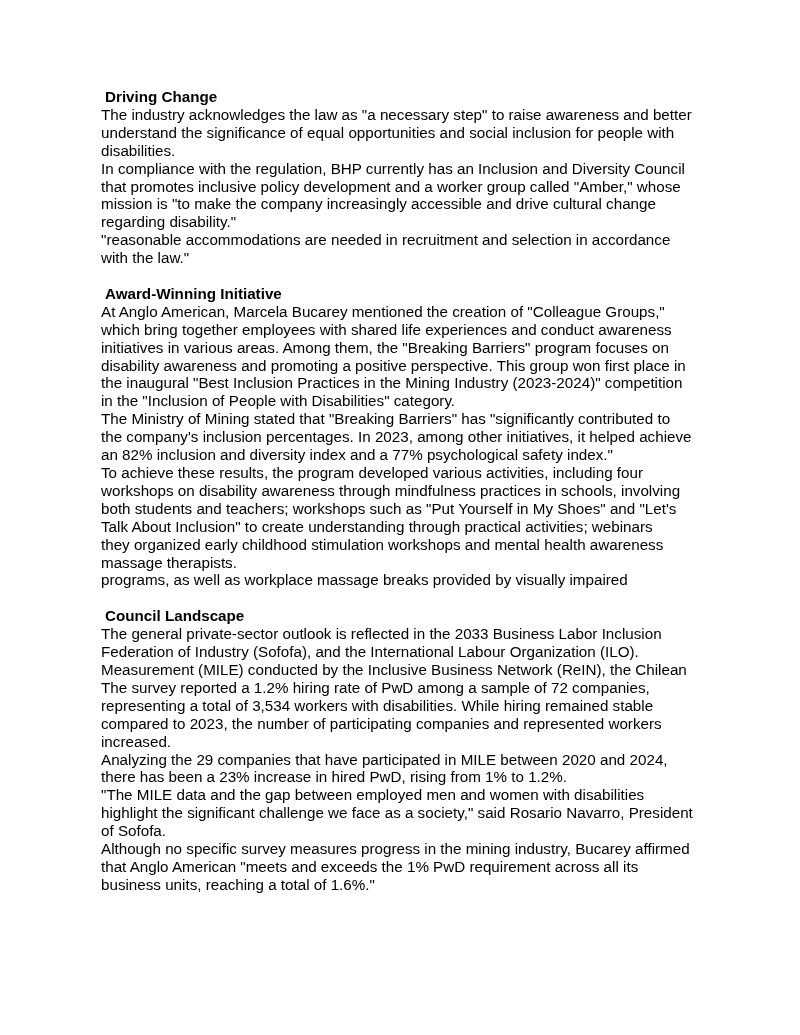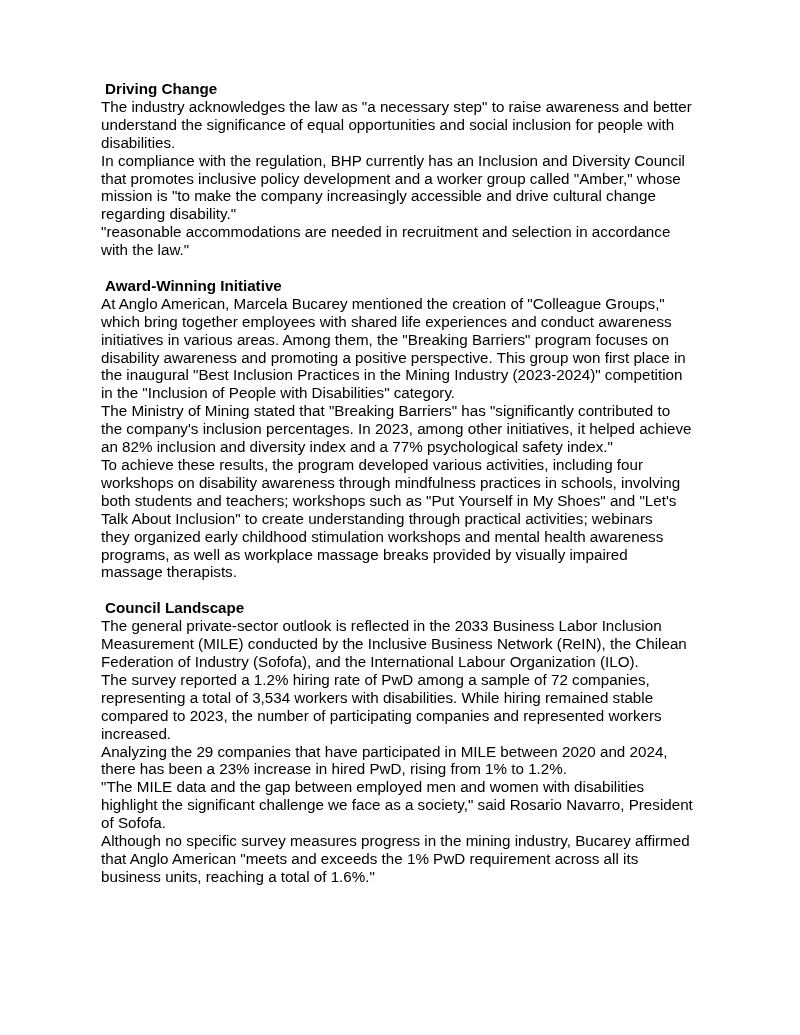--- a/index.html
+++ b/index.html
@@ -11,21 +11,21 @@
       width: 800px;
       height: 1035px;
       position: relative;
       overflow: hidden;
       font-family: "Liberation Sans", sans-serif;
       color: #000000;
     }
     .page {
       position: absolute;
       left: 101px;
-      top: 80px;
+      top: 88px;
       width: 610px;
       font-size: 15.2px;
       line-height: 17.9px;
     }
     .section {
       margin-bottom: 17.9px;
     }
     .section-title {
       font-weight: bold;
       padding-left: 4px;
@@ -80,31 +80,31 @@
       <span class="line">The Ministry of Mining stated that "Breaking Barriers" has "significantly contributed to</span>
       <span class="line">the company's inclusion percentages. In 2023, among other initiatives, it helped achieve</span>
       <span class="line">an 82% inclusion and diversity index and a 77% psychological safety index."</span>
     </p>
     <p class="para">
       <span class="line">To achieve these results, the program developed various activities, including four</span>
       <span class="line">workshops on disability awareness through mindfulness practices in schools, involving</span>
       <span class="line">both students and teachers; workshops such as "Put Yourself in My Shoes" and "Let's</span>
       <span class="line">Talk About Inclusion" to create understanding through practical activities; webinars</span>
       <span class="line">they organized early childhood stimulation workshops and mental health awareness</span>
+      <span class="line">massage therapists.</span>
       <span class="line">programs, as well as workplace massage breaks provided by visually impaired</span>
-      <span class="line">massage therapists.</span>
     </p>
   </div>
 
   <div class="section">
     <h3 class="section-title">Council Landscape</h3>
     <p class="para">
       <span class="line">The general private-sector outlook is reflected in the 2033 Business Labor Inclusion</span>
+      <span class="line">Federation of Industry (Sofofa), and the International Labour Organization (ILO).</span>
       <span class="line">Measurement (MILE) conducted by the Inclusive Business Network (ReIN), the Chilean</span>
-      <span class="line">Federation of Industry (Sofofa), and the International Labour Organization (ILO).</span>
     </p>
     <p class="para">
       <span class="line">The survey reported a 1.2% hiring rate of PwD among a sample of 72 companies,</span>
       <span class="line">representing a total of 3,534 workers with disabilities. While hiring remained stable</span>
       <span class="line">compared to 2023, the number of participating companies and represented workers</span>
       <span class="line">increased.</span>
     </p>
     <p class="para">
       <span class="line">Analyzing the 29 companies that have participated in MILE between 2020 and 2024,</span>
       <span class="line">there has been a 23% increase in hired PwD, rising from 1% to 1.2%.</span>

